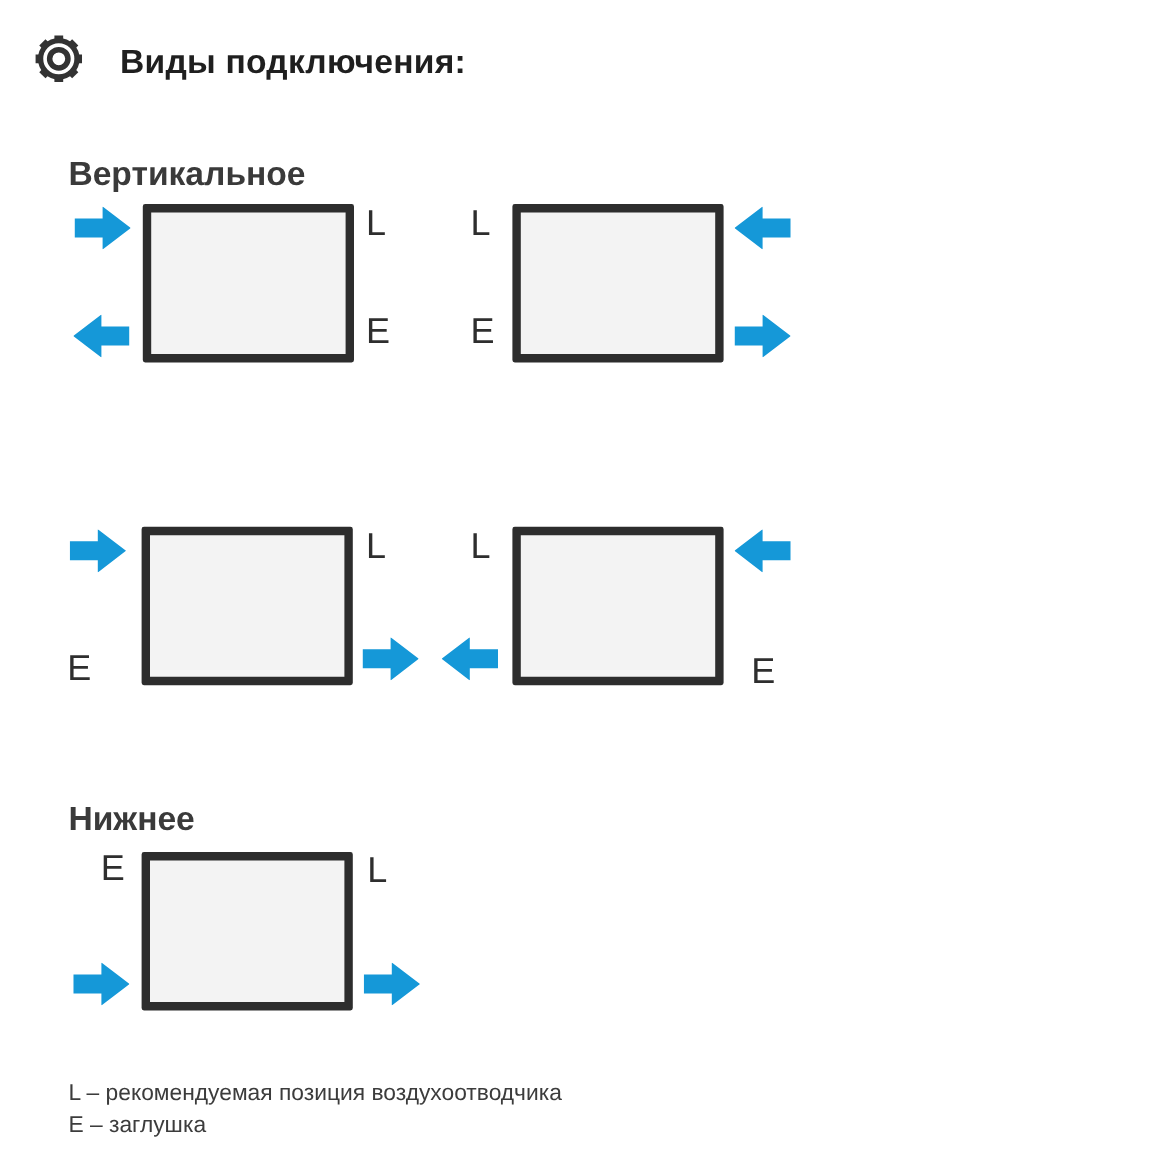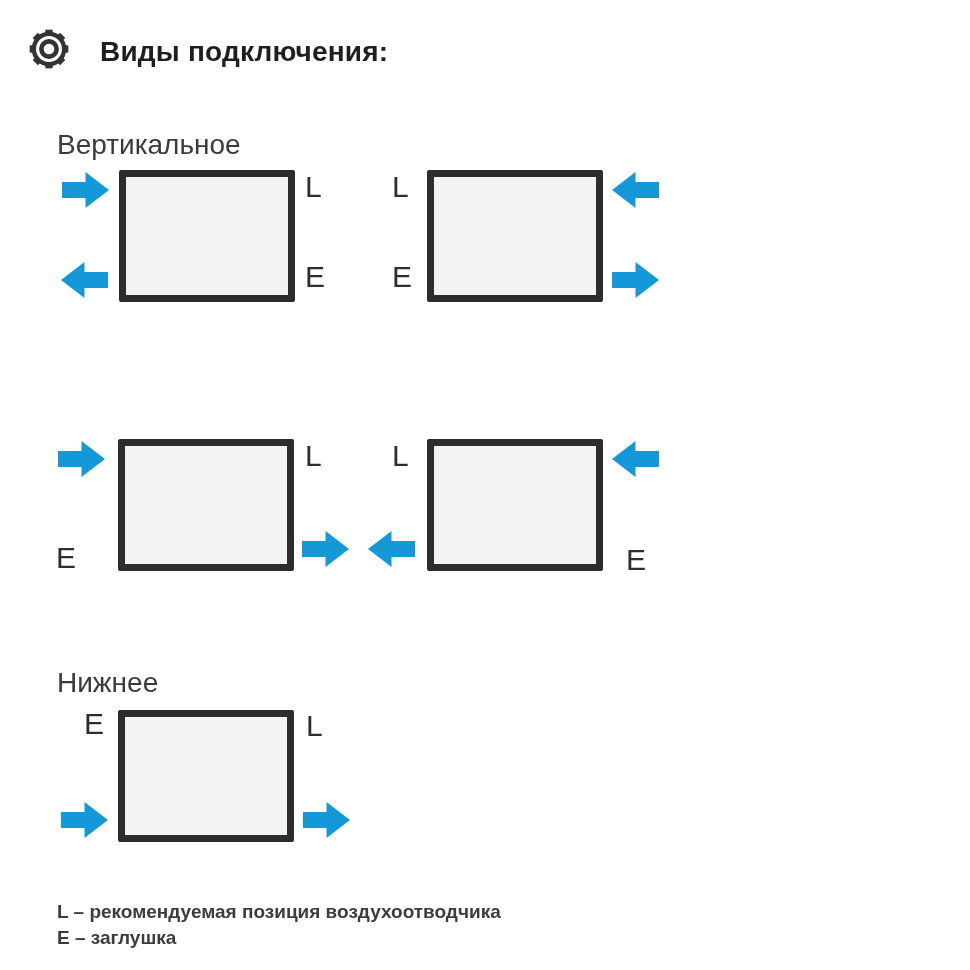--- a/index.html
+++ b/index.html
@@ -20,21 +20,21 @@
     letter-spacing: 0.2px;
   }
   .gear {
     position: absolute;
     left: 26px; top: 26px;
     width: 46px; height: 46px;
   }
   .section-title {
     position: absolute;
     font-size: 28px;
-    font-weight: 400;
+    font-weight: 700;
     color: #3a3a3a;
     line-height: 34px;
   }
   .radiator {
     position: absolute;
     width: 162px;
     height: 118px;
     background: #f3f3f3;
     border: 7px solid #2d2d2d;
     border-radius: 2px;
@@ -50,21 +50,21 @@
   .port-label {
     position: absolute;
     font-size: 30px;
     font-weight: 400;
     color: #2e2e2e;
     line-height: 36px;
   }
   .legend-line {
     position: absolute;
     font-size: 19px;
-    font-weight: 700;
+    font-weight: 400;
     color: #3c3c3c;
     line-height: 25px;
   }
 </style>
 </head>
 <body>
 
 <div class="canvas">
 
   <svg class="gear" viewBox="0 0 44 44" aria-hidden="true">

